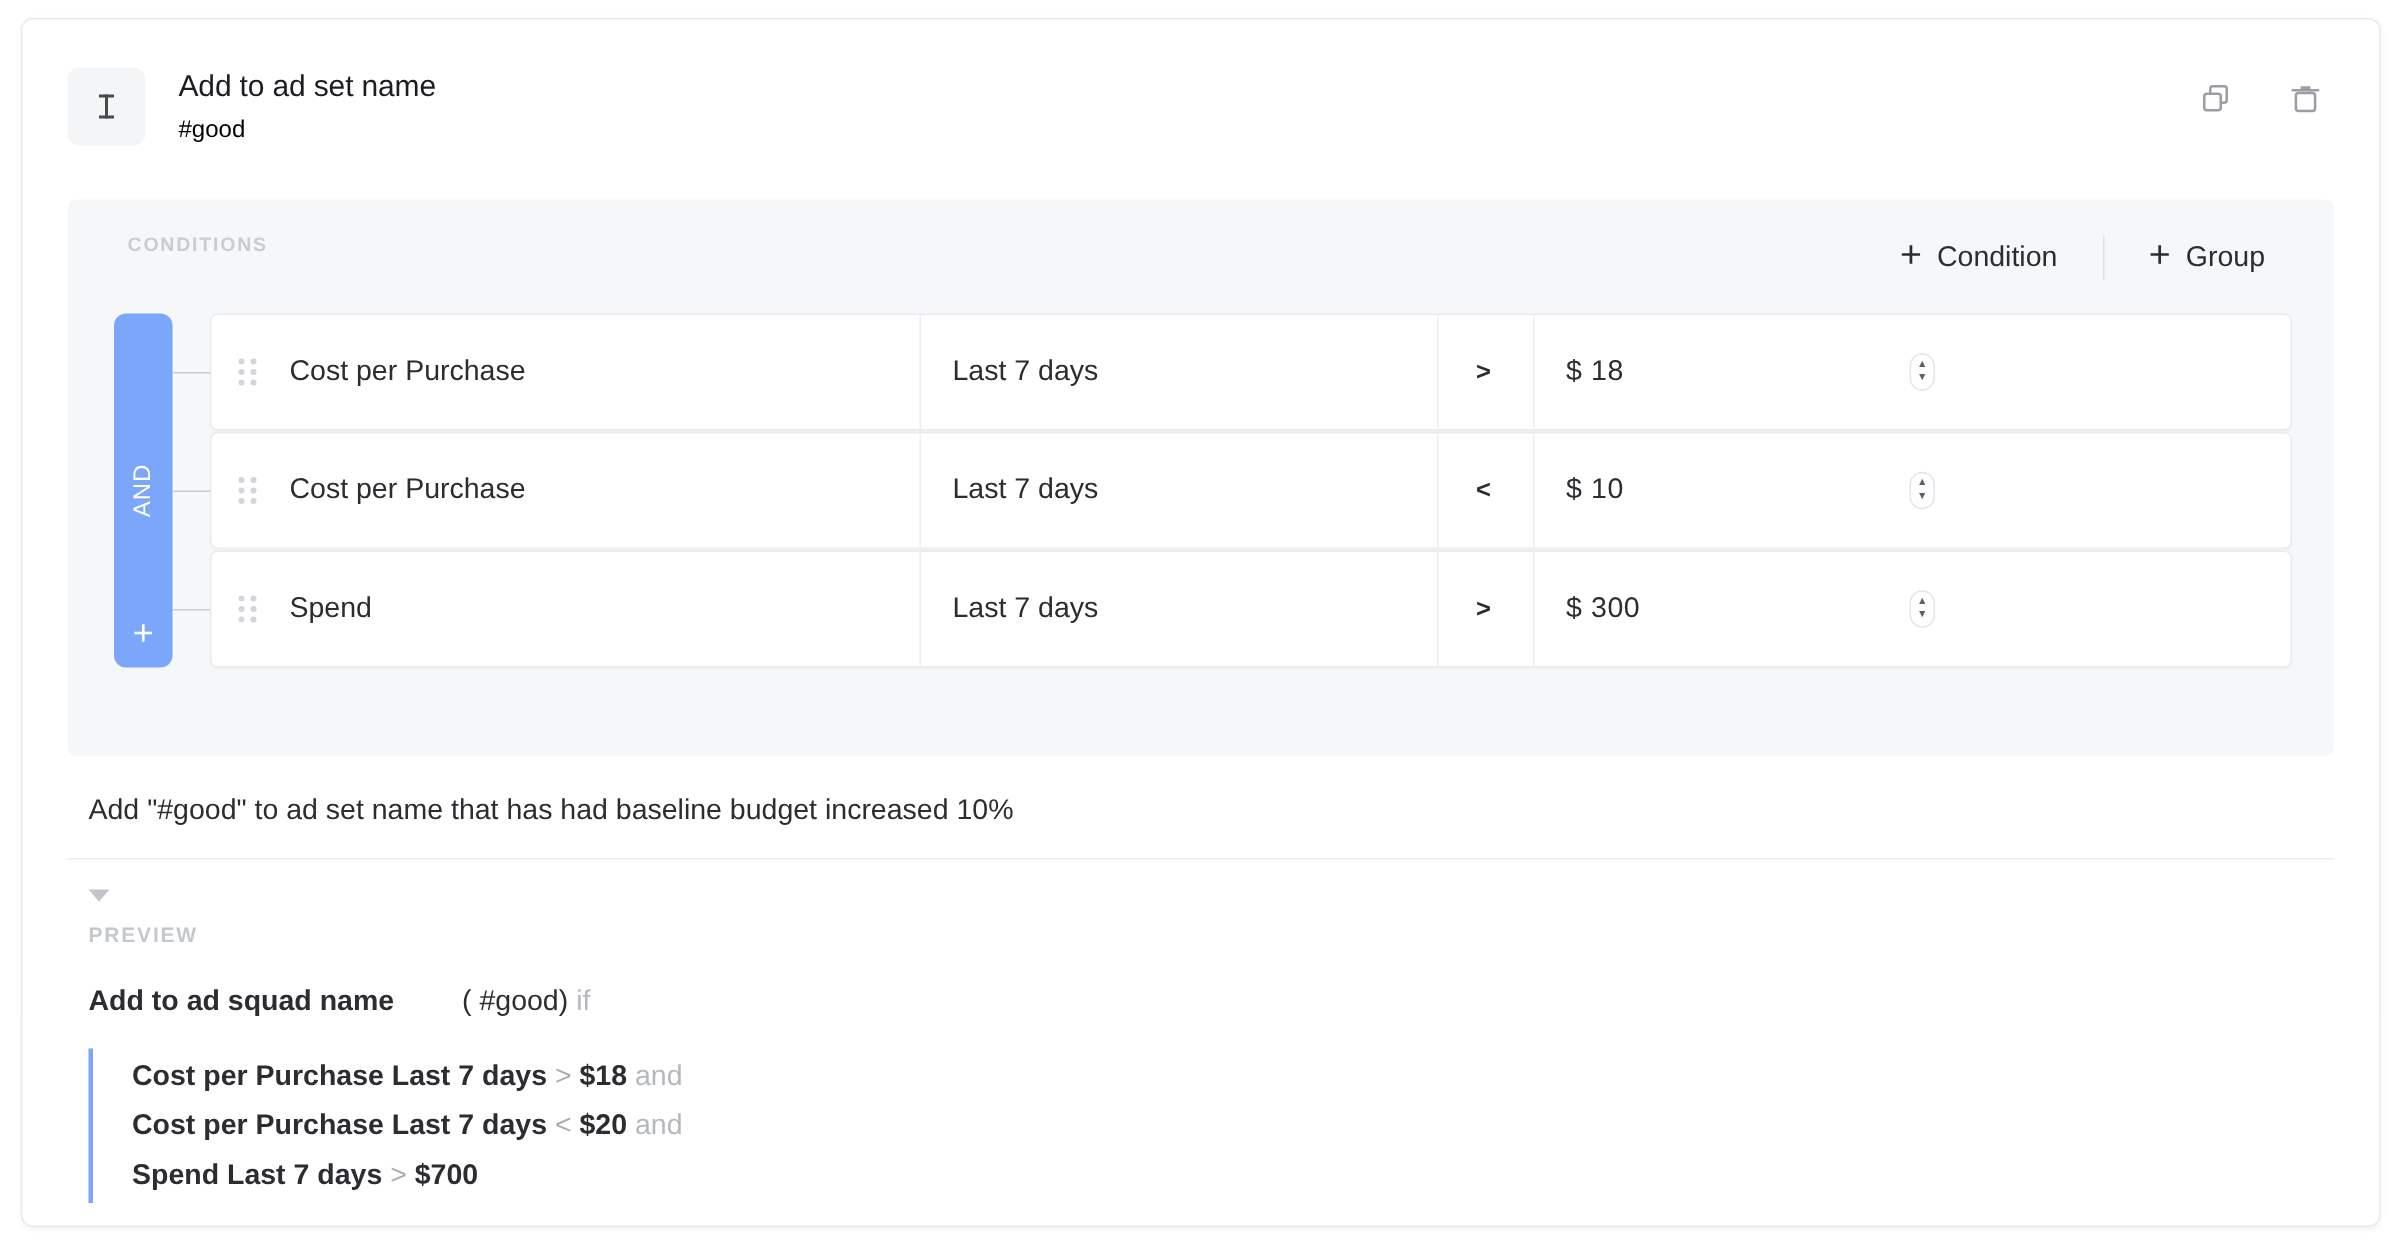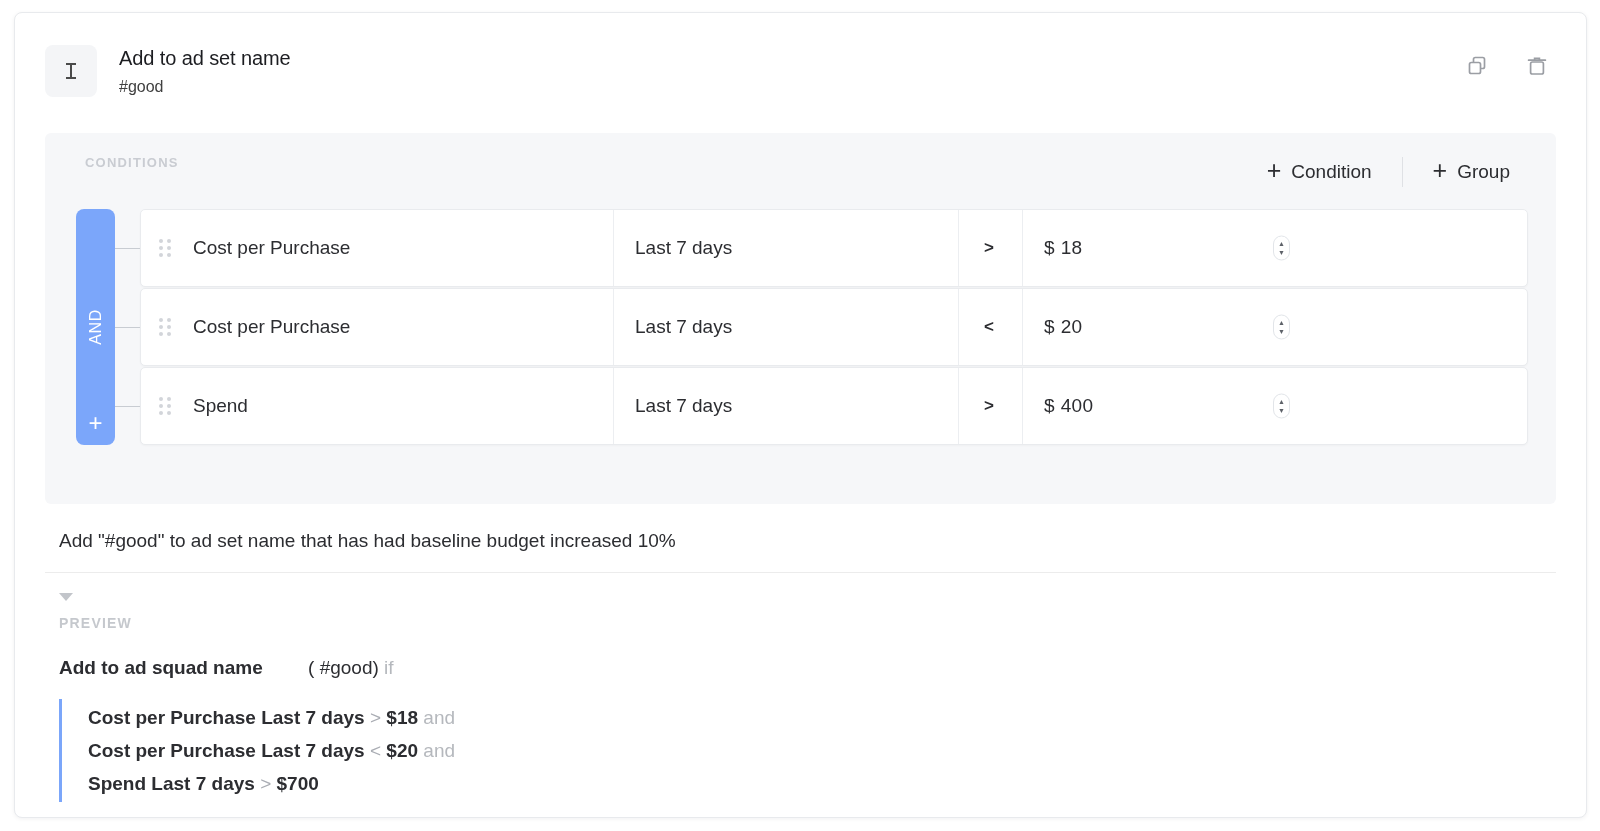--- a/index.html
+++ b/index.html
@@ -64,21 +64,21 @@
   .header-title {
     font-size: 20px;
     font-weight: normal;
     color: #1c1d21;
     line-height: 26px;
     letter-spacing: -0.1px;
   }
 
   .header-sub {
     font-size: 16px;
-    color: #404040;
+    color: #000000;
     line-height: 24px;
     margin-top: 4px;
   }
 
   .header-actions {
     margin-left: auto;
     display: flex;
     align-items: center;
     gap: 30px;
     padding-top: 8px;
@@ -496,21 +496,21 @@
               </div>
               <span class="cell-text">Cost per Purchase</span>
             </div>
             <div class="cell cell-range">
               <span class="cell-text">Last 7 days</span>
             </div>
             <div class="cell cell-op">
               <span class="op-text">&lt;</span>
             </div>
             <div class="cell cell-value">
-              <span class="value-text">$ 20</span>
+              <span class="value-text">$ 10</span>
               <span class="stepper">
                 <span>▲</span>
                 <span>▼</span>
               </span>
             </div>
           </div>
 
           <div class="cond-row">
             <div class="cell cell-metric">
               <div class="drag-handle">
@@ -523,21 +523,21 @@
               </div>
               <span class="cell-text">Spend</span>
             </div>
             <div class="cell cell-range">
               <span class="cell-text">Last 7 days</span>
             </div>
             <div class="cell cell-op">
               <span class="op-text">&gt;</span>
             </div>
             <div class="cell cell-value">
-              <span class="value-text">$ 400</span>
+              <span class="value-text">$ 300</span>
               <span class="stepper">
                 <span>▲</span>
                 <span>▼</span>
               </span>
             </div>
           </div>
 
         </div>
       </div>
     </div>

